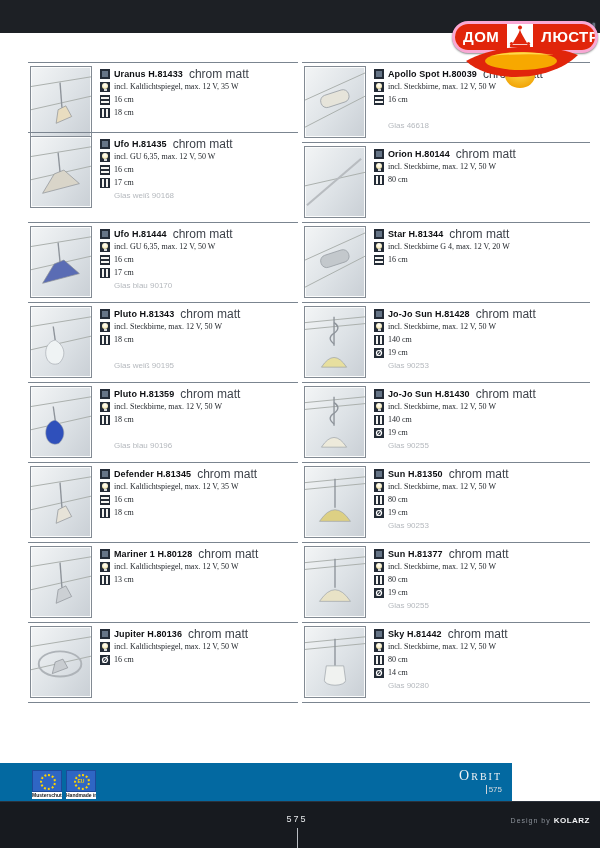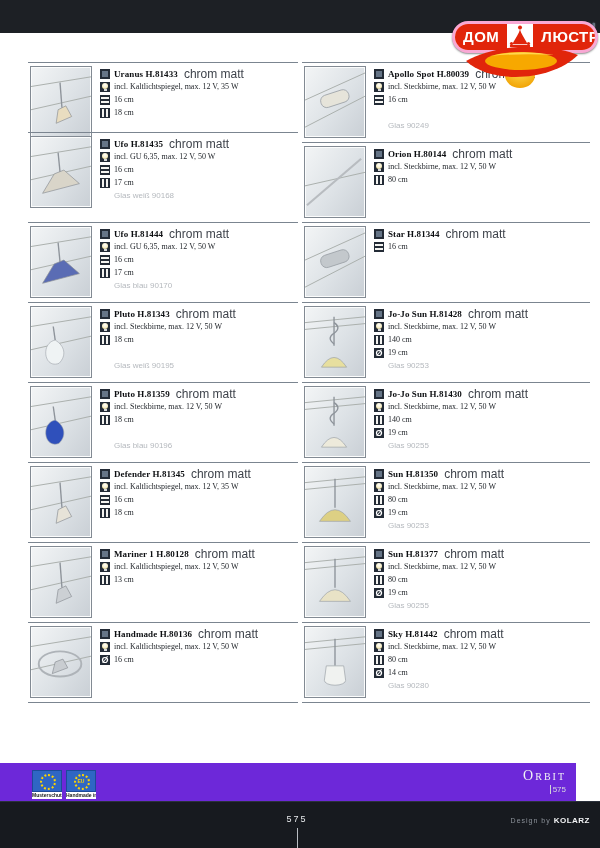--- a/index.html
+++ b/index.html
@@ -33,26 +33,26 @@
   .icon.finish{width:6px;height:6px;background:#657486;border:2px solid #232b36;}
   .icon.bulb::before{content:'';position:absolute;left:2px;top:1px;width:6px;height:6px;border-radius:50%;
         background:radial-gradient(circle at 50% 35%,#ffffff 0%,#f6ecc0 60%,#e8d27a 100%);}
   .icon.bulb::after{content:'';position:absolute;left:3.5px;bottom:0.5px;width:3px;height:2px;background:#d8dadd;}
   .icon.width{background:linear-gradient(to bottom,#232b36 0 2px,#f4f4f1 2px 4px,#232b36 4px 6px,#f4f4f1 6px 8px,#232b36 8px 10px);
         box-shadow:inset 1px 0 0 #232b36,inset -1px 0 0 #232b36;}
   .icon.height{background:linear-gradient(to right,#232b36 0 2px,#f4f4f1 2px 4px,#232b36 4px 6px,#f4f4f1 6px 8px,#232b36 8px 10px);
         box-shadow:inset 0 1px 0 #232b36,inset 0 -1px 0 #232b36;}
   .icon.diameter::after{content:'\00D8';position:absolute;left:0;top:0;width:10px;height:10px;
         color:#fff;font-size:9px;line-height:10px;text-align:center;font-weight:bold;}
-  .pname{font-size:9px;font-weight:bold;color:#0d0f12;letter-spacing:.1px;white-space:nowrap;font-family:Liberation Serif, serif;}
+  .pname{font-size:9px;font-weight:bold;color:#0d0f12;letter-spacing:.1px;white-space:nowrap;}
   .pfinish{font-size:12px;color:#3e434b;margin-left:6px;white-space:nowrap;}
   .ptext{font-size:8px;color:#23272c;white-space:nowrap;font-family:Liberation Serif, serif;}
   .glas{position:absolute;left:14px;top:54px;font-size:8px;color:#b5b9be;white-space:nowrap;}
   
-  .navybar{position:absolute;left:0;top:763px;width:576px;height:38px;background:#6d28d9;}
+  .navybar{position:absolute;left:0;top:763px;width:512px;height:38px;background:#0369a1;}
   .badge{position:absolute;top:7px;width:30px;}
   .badge .flag{height:22px;background:#2f66c4;position:relative;border:1px solid #1d4a9a;box-sizing:border-box;}
   .badge .stars{position:absolute;left:50%;top:50%;width:12px;height:12px;margin:-7px 0 0 -7px;
         border:2px dotted #ffd500;border-radius:50%;}
   .badge .eul{position:absolute;left:0;top:7px;width:100%;text-align:center;font-size:5px;color:#ffd500;font-weight:bold;}
   .badge .cap{height:7px;background:#fff;font-size:5px;line-height:7px;text-align:center;color:#16181c;
         white-space:nowrap;overflow:hidden;font-weight:bold;}
   .series{position:absolute;right:10px;top:5px;text-align:right;}
   .series-name{font-family:"Liberation Serif",serif;font-variant:small-caps;font-size:14px;
         letter-spacing:2px;color:#f2f3f5;}
@@ -290,21 +290,21 @@
           <svg width="60" height="70" viewBox="0 0 62 72">
             <line x1="0" y1="20" x2="62" y2="10" class="w"></line>
             <line x1="0" y1="44" x2="62" y2="30" class="w"></line>
             <ellipse cx="30" cy="38" rx="22" ry="13" fill="none" stroke="#aeb3b8" stroke-width="2"></ellipse>
             <polygon points="22,48 38,42 33,33 25,36" fill="#c9cdd1" stroke="#8a8f94" stroke-width="0.7"></polygon>
           </svg>
         </div>
     <div class="info">
       <div class="line">
         <span class="icon finish"></span>
-        <span class="pname">Handmade H.80136</span>
+        <span class="pname">Jupiter H.80136</span>
         <span class="pfinish">chrom matt</span>
       </div>
       <div class="line">
         <span class="icon bulb"></span>
         <span class="ptext lamp">incl. Kaltlichtspiegel, max. 12 V, 50 W</span>
       </div>
       <div class="dims">
             <div class="line">
               <span class="icon diameter"></span>
               <span class="ptext">16 cm</span>
@@ -330,21 +330,21 @@
       <div class="line">
         <span class="icon bulb"></span>
         <span class="ptext lamp">incl. Steckbirne, max. 12 V, 50 W</span>
       </div>
       <div class="dims">
             <div class="line">
               <span class="icon width"></span>
               <span class="ptext">16 cm</span>
             </div>
           </div>
-      <div class="glas">Glas 90249</div>
+      <div class="glas">Glas 46618</div>
     </div>
   </div>
       <div class="row" style="left: 302px; top: 142px; width: 288px;">
     <div class="thumb">
           <svg width="60" height="70" viewBox="0 0 62 72">
             <line x1="0" y1="40" x2="62" y2="26" class="w"></line>
             <line x1="2" y1="60" x2="58" y2="12" stroke="#b8bcc0" stroke-width="2.2"></line>
           </svg>
         </div>
     <div class="info">
@@ -372,20 +372,24 @@
             <line x1="0" y1="34" x2="62" y2="6" class="w"></line>
             <line x1="0" y1="62" x2="62" y2="30" class="w"></line>
             <rect x="16" y="26" width="30" height="13" rx="6" fill="#c3c8cc" stroke="#9aa0a6" stroke-width="0.8" transform="rotate(-18 31 33)"></rect>
           </svg>
         </div>
     <div class="info">
       <div class="line">
         <span class="icon finish"></span>
         <span class="pname">Star H.81344</span>
         <span class="pfinish">chrom matt</span>
+      </div>
+      <div class="line">
+        <span class="icon bulb"></span>
+        <span class="ptext lamp">incl. Steckbirne G 4, max. 12 V, 20 W</span>
       </div>
       <div class="dims">
             <div class="line">
               <span class="icon width"></span>
               <span class="ptext">16 cm</span>
             </div>
           </div>
 
     </div>
   </div>

